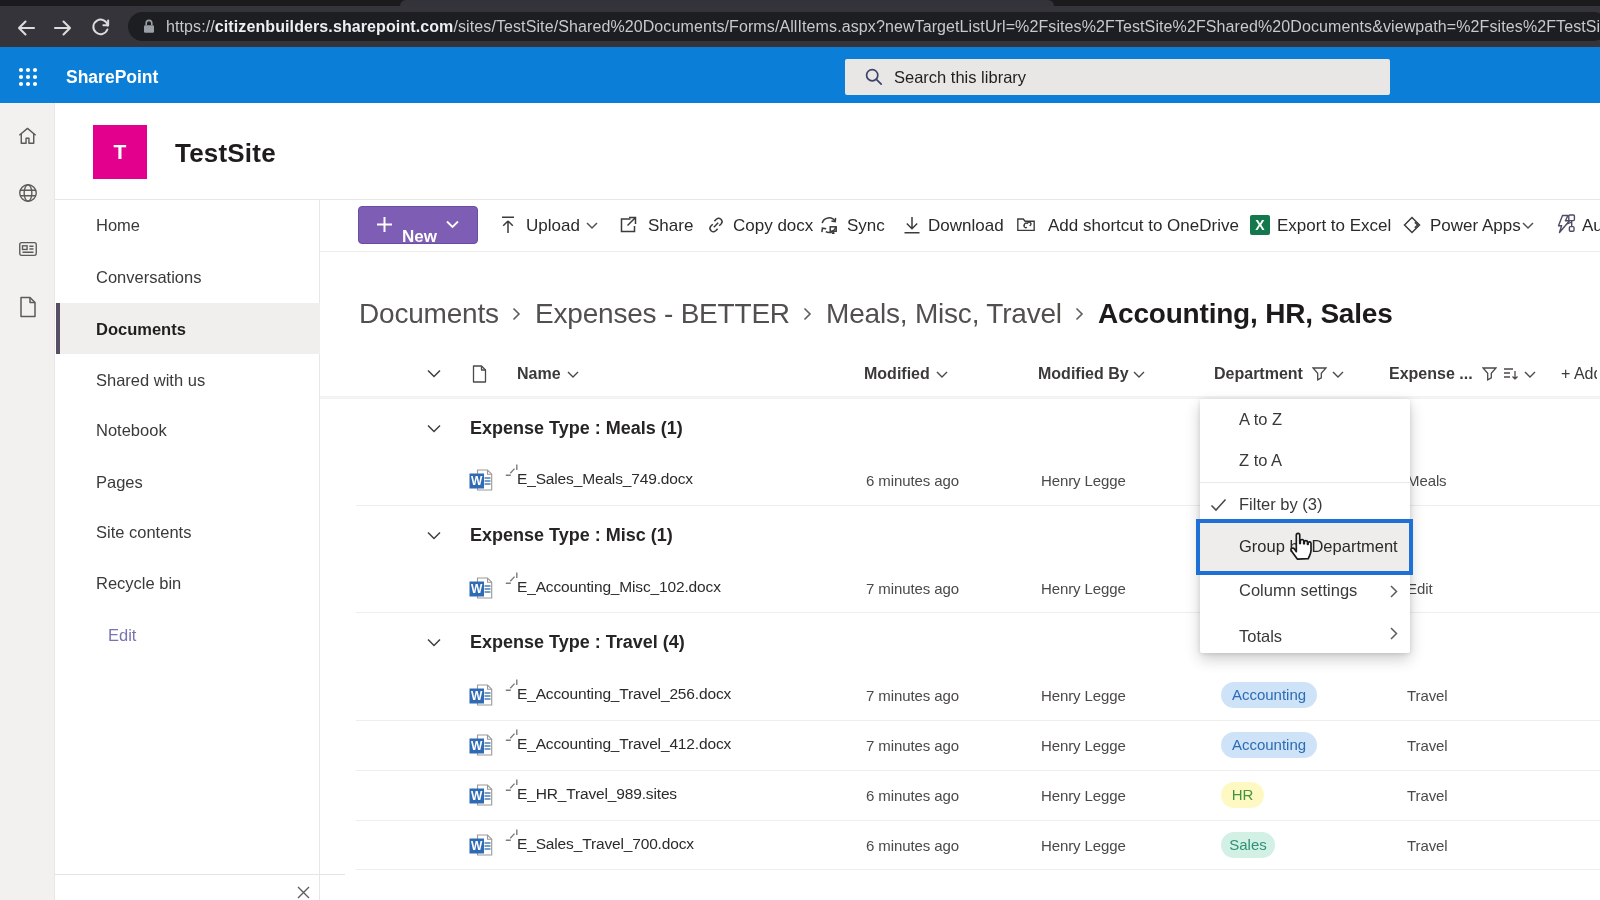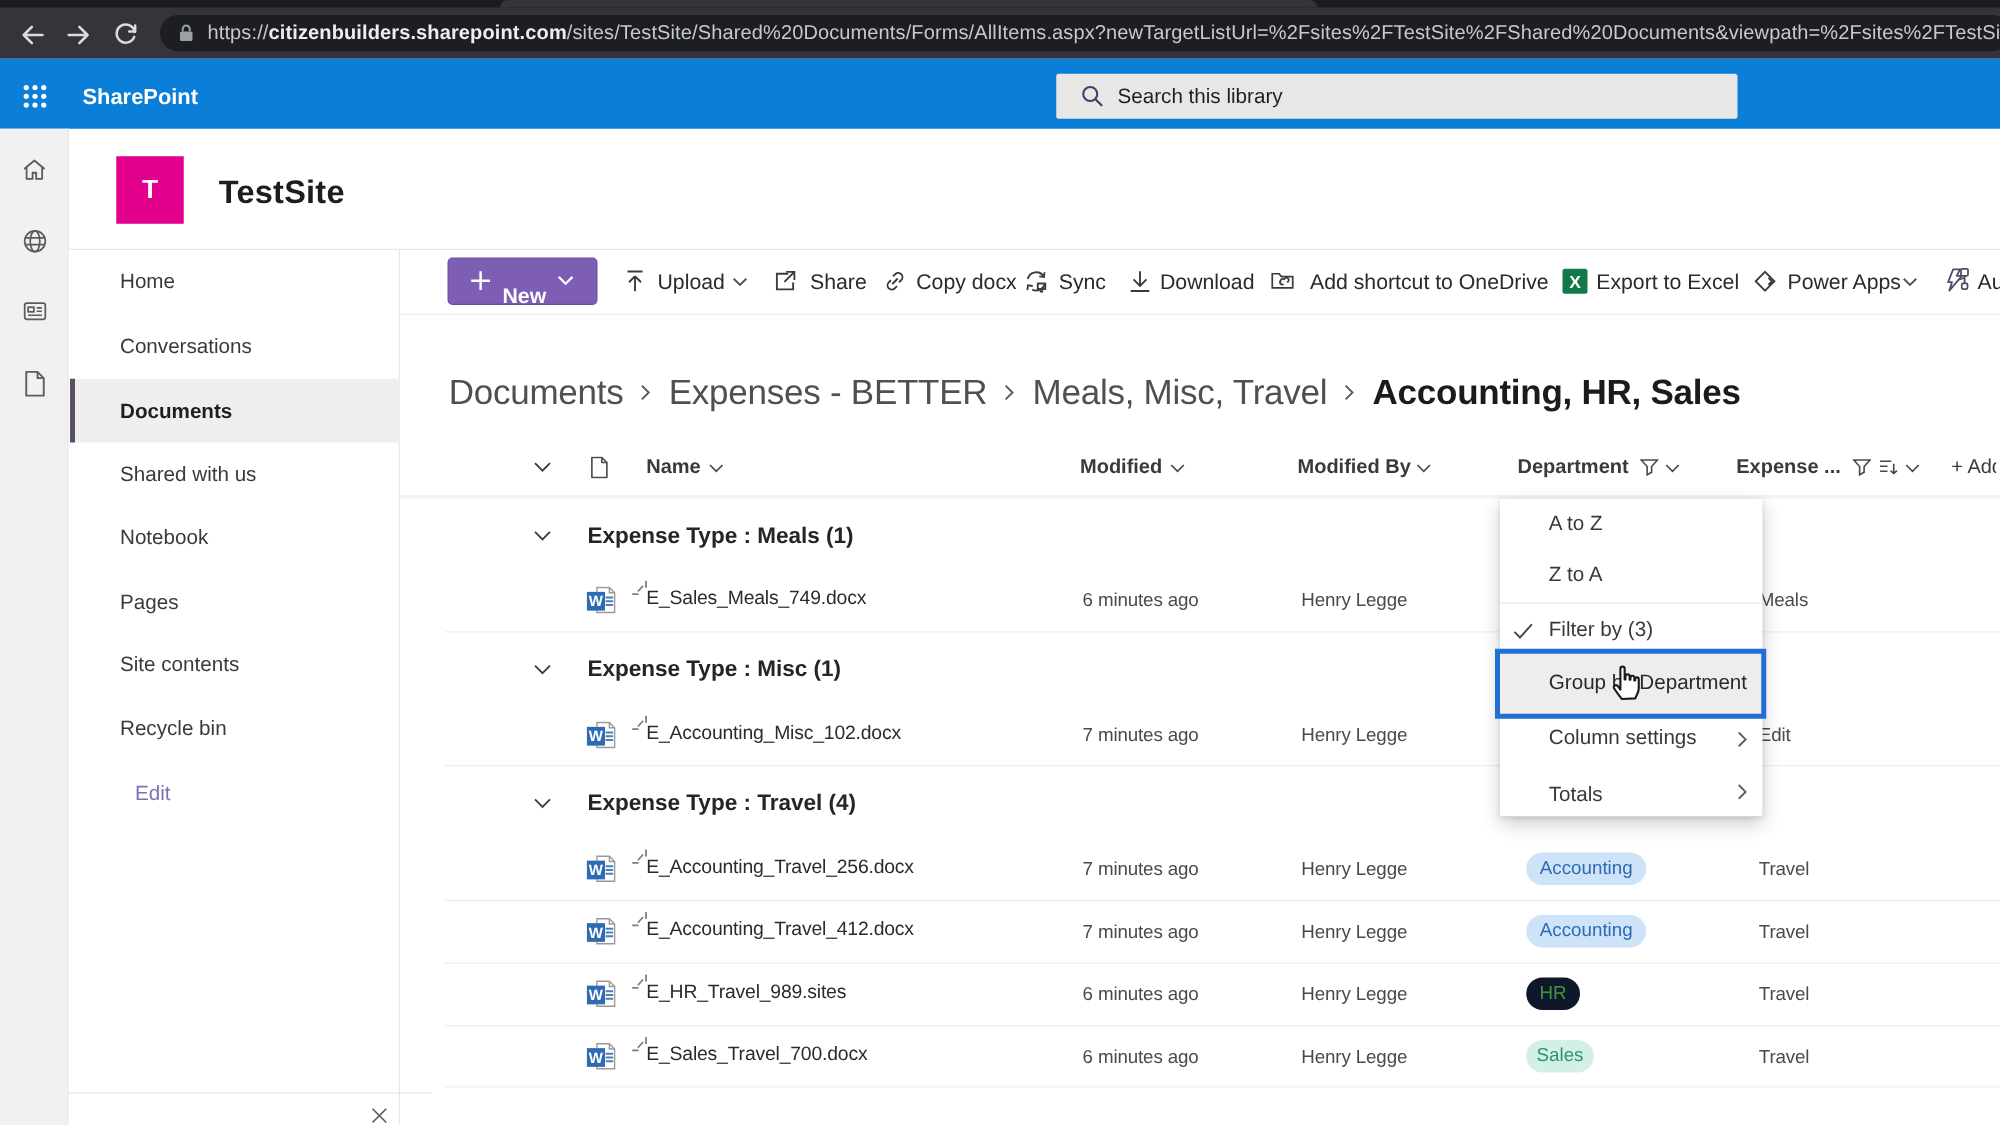--- a/index.html
+++ b/index.html
@@ -329,21 +329,21 @@
         <rect x="0.5" y="4.5" width="14.5" height="15" fill="#2e6bb4"></rect>
         <text x="7.75" y="16" font-size="12" fill="#fff" font-weight="bold" text-anchor="middle">W</text>
       </svg>
     </div>
   <svg class="abs spark" style="left:505px;top:779px">
       <path d="M0.8 11.2h5M5.3 9.2 9.5 4.6M11.8 0.5v5.6"></path>
     </svg>
   <div class="abs fn" style="left:517px;top:785px;">E_HR_Travel_989.sites</div>
   <div class="abs cell" style="left:866px;top:787px;">6 minutes ago</div>
   <div class="abs cell" style="left:1041px;top:787px;">Henry Legge</div>
-  <div class="abs pill" style="left:1221px;top:782px;width:43px;background:#0f172a;color:#42953f;">HR</div>
+  <div class="abs pill" style="left:1221px;top:782px;width:43px;background:#fef9c3;color:#42953f;">HR</div>
   <div class="abs cell" style="left:1407px;top:787px;">Travel</div>
 
   <div class="abs doc" style="left:469px;top:834px;">
       <svg width="24" height="22" viewBox="0 0 24 22">
         <path d="M8.5 1h10l4.2 4.2V21H8.5z" fill="#fff" stroke="#9b9997" stroke-width="1.1"></path>
         <path d="M18.5 1v4.2h4.2" fill="none" stroke="#9b9997" stroke-width="1.1"></path>
         <path d="M15.5 9h6M15.5 12h6M15.5 15h6" stroke="#4a7fb8" stroke-width="1.7"></path>
         <rect x="0.5" y="4.5" width="14.5" height="15" fill="#2e6bb4"></rect>
         <text x="7.75" y="16" font-size="12" fill="#fff" font-weight="bold" text-anchor="middle">W</text>
       </svg>

